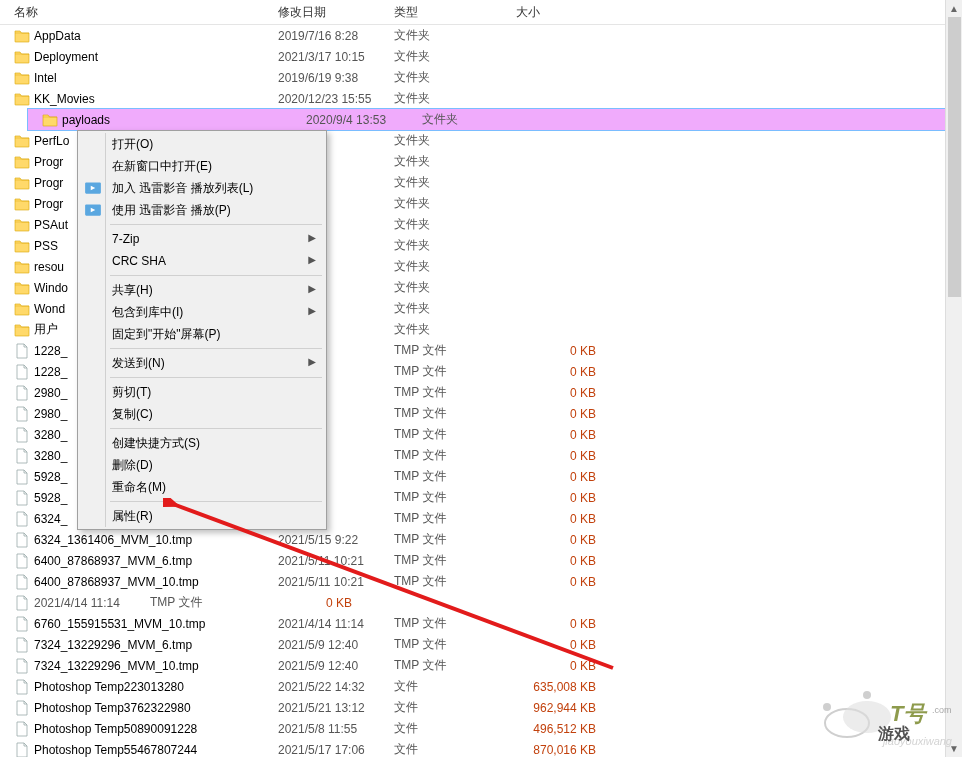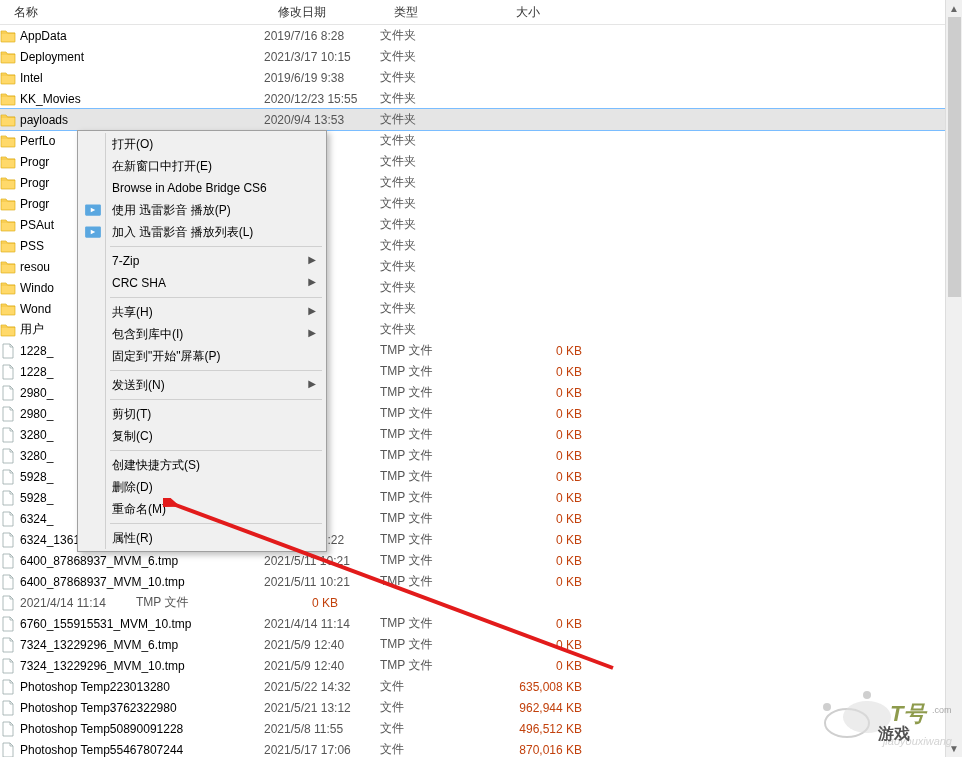--- a/index.html
+++ b/index.html
@@ -24,23 +24,24 @@
 }
 .col-name { width: 264px; }
 .col-date { width: 116px; }
 .col-type { width: 122px; }
 .col-size { width: 80px; text-align:left; }
 .file-list { position:relative; }
 .row {
   display: flex;
   align-items: center;
   height: 21px;
+  padding-left: 14px;
   white-space: nowrap;
 }
-.row.selected { background:#e5e5e5; outline:1px solid #7abdff; }
+.row.selected { background:#f0abfc; outline:1px solid #7abdff;margin-left:28px; }
 .icon { width: 16px; height:16px; margin-right: 4px; flex:0 0 16px; display:inline-block; position:relative; }
 .icon svg { width:16px; height:16px; display:block; }
 .name { width: 244px; overflow:hidden; text-overflow:ellipsis; color:#000; }
 .date { width: 116px; color:#555; }
 .type { width: 122px; color:#555; }
 .size { width: 80px; text-align:right; color:#c2410c; }
 .scrollbar {
   position:absolute; right:0; top:0; width:17px; height:757px;
   background:#f0f0f0; border-left:1px solid #ddd;
 }
@@ -521,31 +522,28 @@
 <div class="context-menu" id="context-menu">
   <div class="menu-gutter"></div>
   <div class="inner" id="menu-inner">
       <div class="menu-item">
         <span>打开(O)</span>
       </div>
       <div class="menu-item">
         <span>在新窗口中打开(E)</span>
       </div>
       <div class="menu-item">
-        <span>Browse in Adobe Bridge CS6</span>
-      </div>
-      <div class="menu-item">
-        <span>使用 迅雷影音 播放(P)</span>
+        <span>加入 迅雷影音 播放列表(L)</span>
         <span class="menu-icon"><svg viewBox="0 0 16 16">
             <rect x="1" y="3" width="14" height="10" rx="1" fill="#5aa7e0"></rect>
             <polygon points="6,6 6,10 10,8" fill="#fff"></polygon>
           </svg></span>
       </div>
       <div class="menu-item">
-        <span>加入 迅雷影音 播放列表(L)</span>
+        <span>使用 迅雷影音 播放(P)</span>
         <span class="menu-icon"><svg viewBox="0 0 16 16">
             <rect x="1" y="3" width="14" height="10" rx="1" fill="#5aa7e0"></rect>
             <polygon points="6,6 6,10 10,8" fill="#fff"></polygon>
           </svg></span>
       </div>
       <div class="menu-sep"></div>
       <div class="menu-item">
         <span>7-Zip</span>
         <span class="menu-arrow">▶</span>
       </div>

